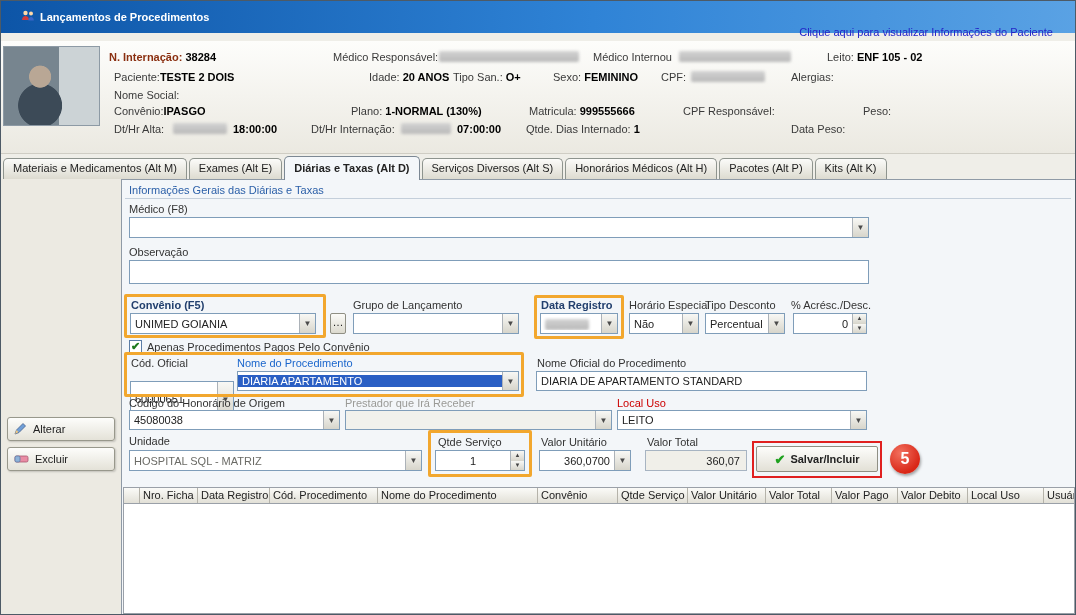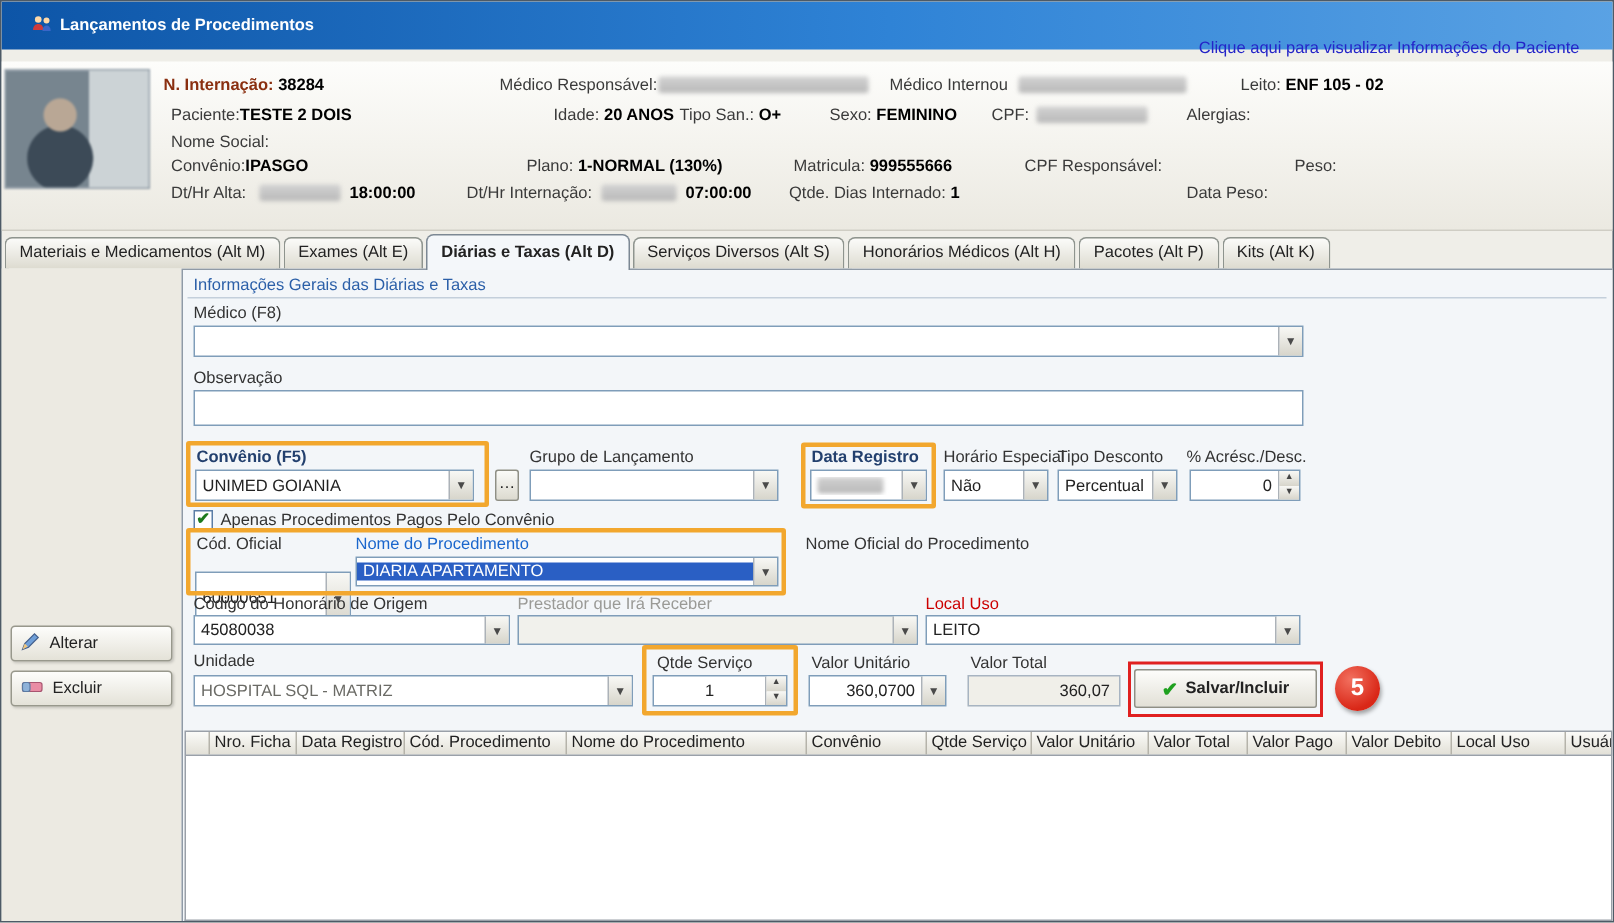--- a/index.html
+++ b/index.html
@@ -237,20 +237,23 @@
   <div class="combo" style="left:129px;top:380px;width:104px;height:36px">
     <span class="txt">60000651</span>
     <span class="btn">▼</span>
   </div>
   <div class="combo" style="left:236px;top:370px;width:282px;height:20px">
     <span class="txt sel">DIARIA APARTAMENTO</span>
     <span class="btn">▼</span>
   </div>
 
   <span class="lab" style="left:536px;top:356px">Nome Oficial do Procedimento</span>
+  <div class="tb" style="left:535px;top:370px;width:331px;height:20px">
+    <span>DIARIA DE APARTAMENTO STANDARD</span>
+  </div>
 
   <span class="lab" style="left:128px;top:396px">Código do Honorário de Origem</span>
   <span class="lab gray" style="left:344px;top:396px">Prestador que Irá Receber</span>
   <span class="lab red" style="left:616px;top:396px">Local Uso</span>
   <div class="combo" style="left:128px;top:409px;width:211px;height:20px">
     <span class="txt">45080038</span>
     <span class="btn">▼</span>
   </div>
   <div class="combo disabled" style="left:344px;top:409px;width:267px;height:20px">
     <span class="txt"></span>

